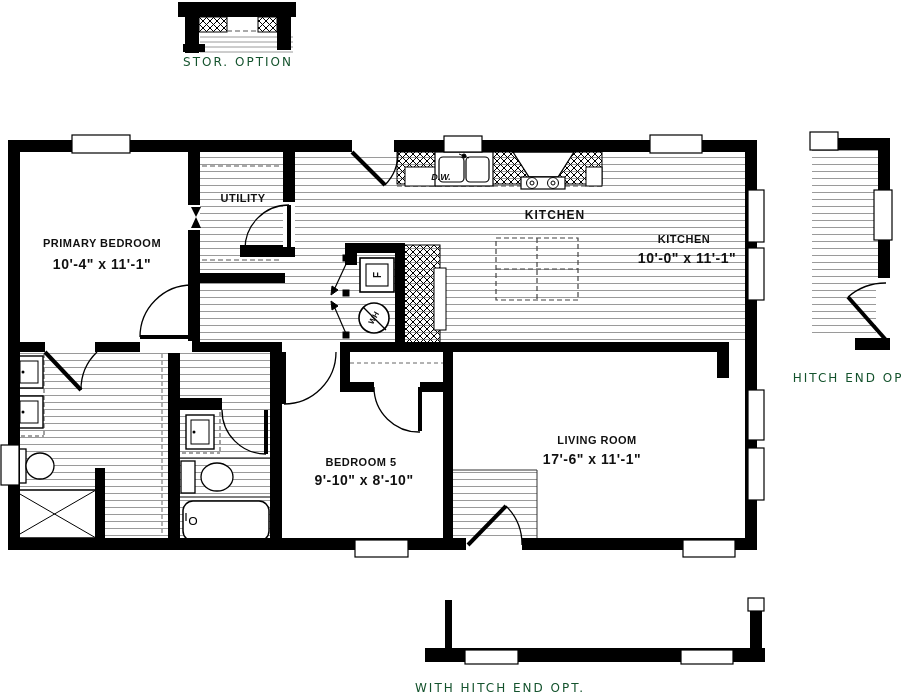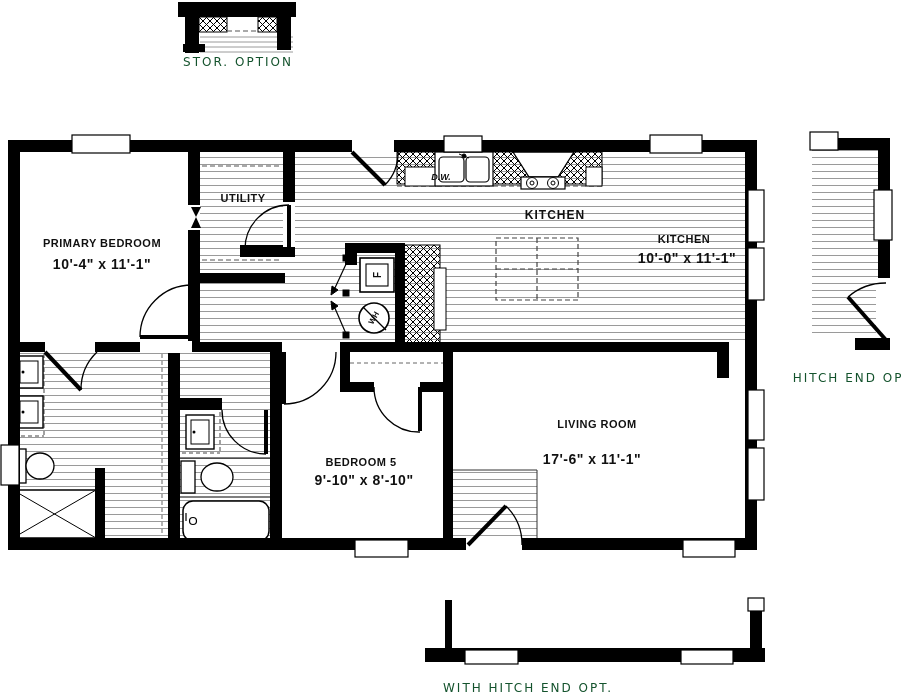--- a/index.html
+++ b/index.html
@@ -292,24 +292,24 @@
 <div class="lbl name" style="left:243px;top:198px;">UTILITY</div>
 
 <div class="lbl big" style="left:555px;top:215px;">KITCHEN</div>
 
 <div class="lbl name" style="left:684px;top:239px;">KITCHEN</div>
 <div class="lbl dims" style="left:687px;top:258px;">10'-0" x  11'-1"</div>
 
 <div class="lbl name" style="left:361px;top:462px;">BEDROOM 5</div>
 <div class="lbl dims" style="left:364px;top:480px;">9'-10" x  8'-10"</div>
 
-<div class="lbl name" style="left:589px;top:424px;padding-left:16px;">LIVING ROOM</div>
+<div class="lbl name" style="left:589px;top:440px;padding-left:16px;">LIVING ROOM</div>
 <div class="lbl dims" style="left:592px;top:459px;">17'-6" x  11'-1"</div>
 
 <div class="lbl tiny" style="left:441px;top:177px;font-style:italic;">D.W.</div>
 <div class="lbl rot90" style="left:377px;top:275px;">F</div>
 <div class="lbl rot60" style="left:374px;top:318px;">WH</div>
 
 <div class="lbl thin" style="left:238px;top:62px;">STOR.  OPTION</div>
 <div class="lbl thin" style="left:855px;top:378px;">HITCH  END  OPT.</div>
-<div class="lbl thin" style="left:528px;top:688px;">WITH  HITCH  END  OPT.</div>
+<div class="lbl thin" style="left:500px;top:688px;">WITH  HITCH  END  OPT.</div>
 
 </div>
 
 </body></html>

